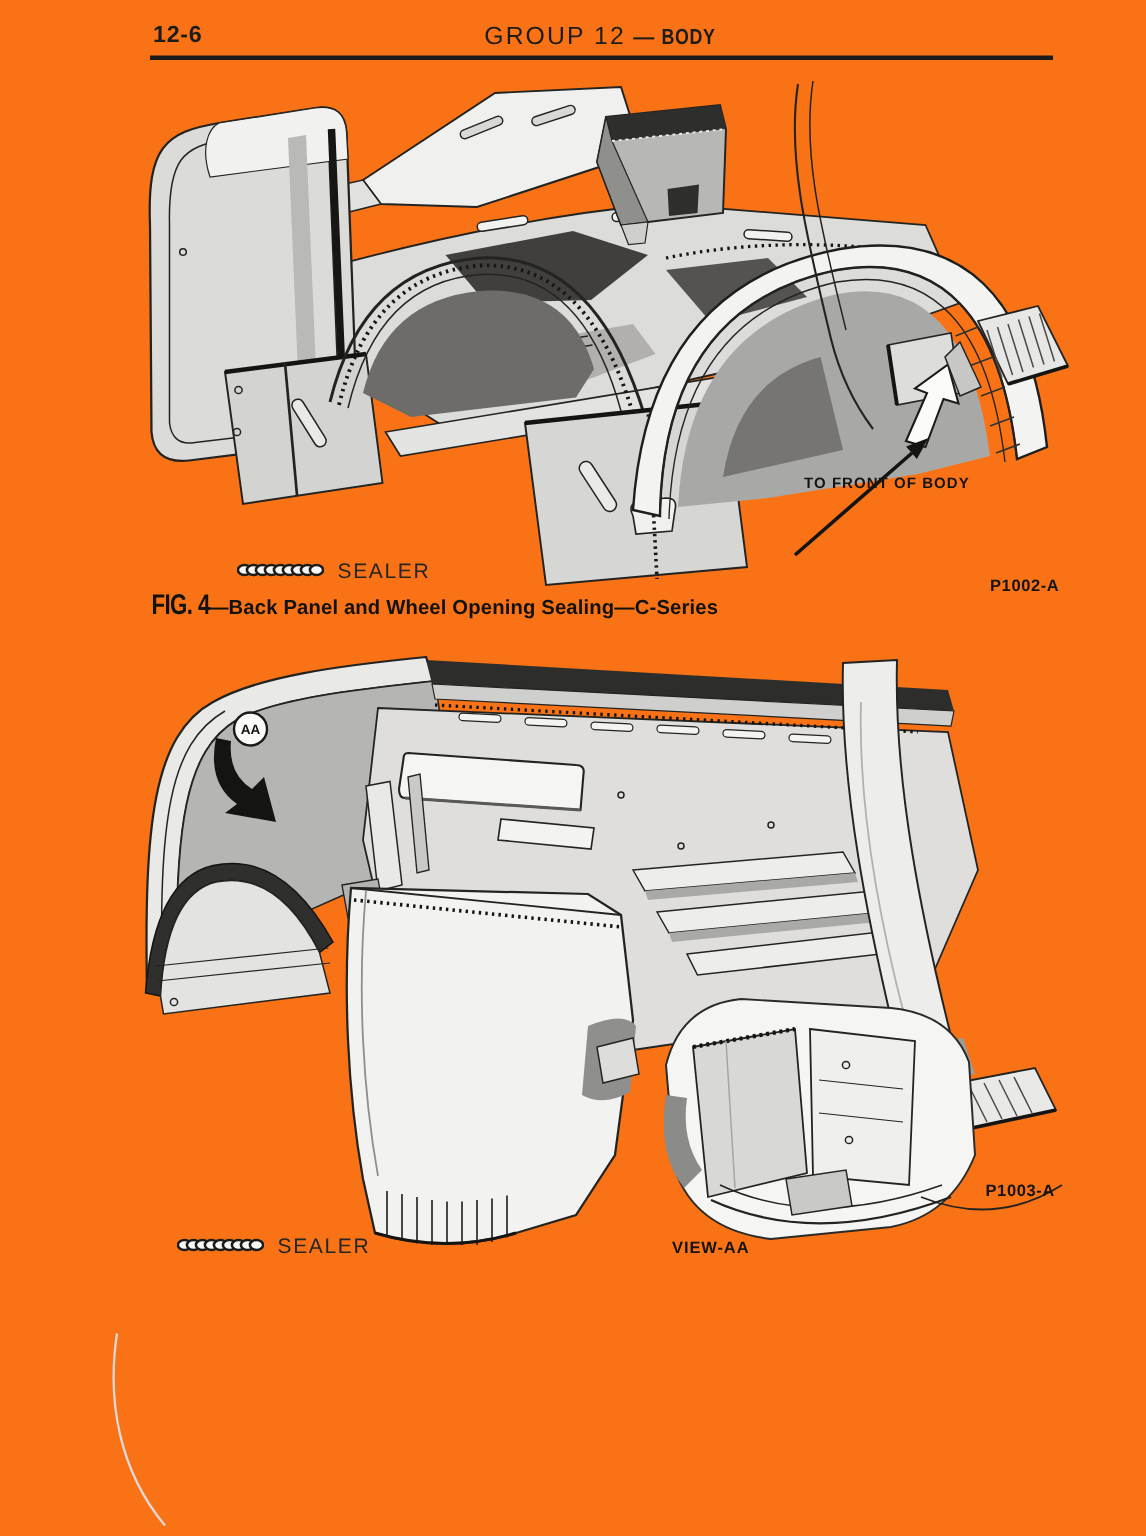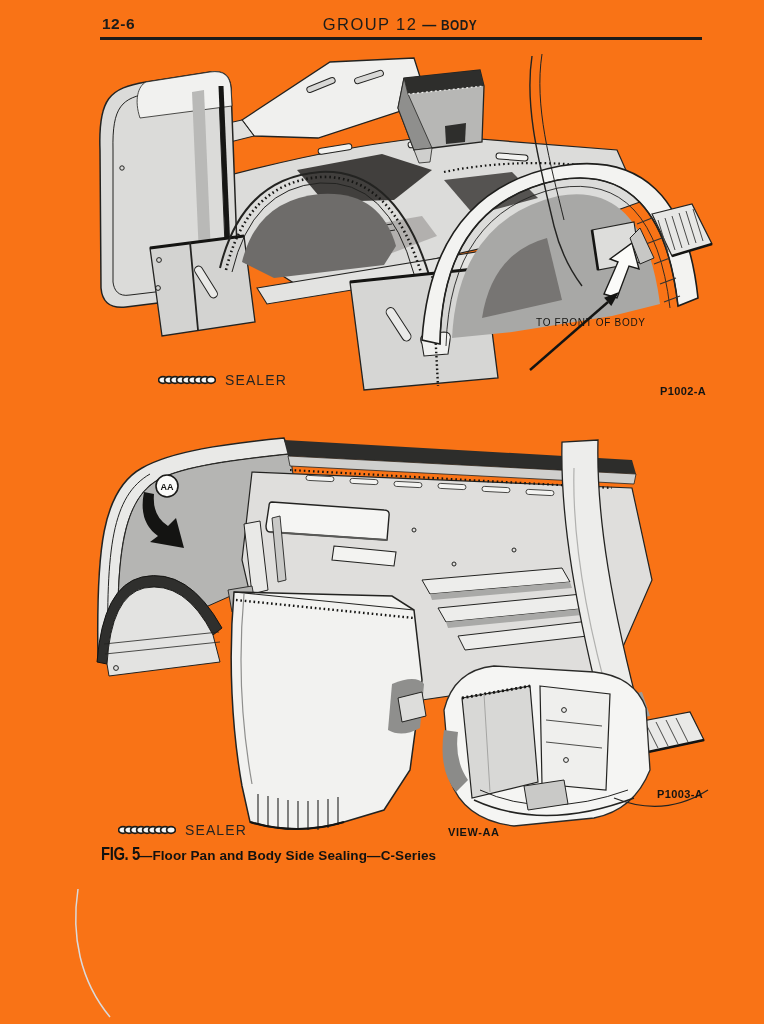--- a/index.html
+++ b/index.html
@@ -11,21 +11,21 @@
   .abs{position:absolute;}
   .page-number{left:102px;top:15px;font-size:15.5px;font-weight:bold;letter-spacing:.5px;}
   .header-title{left:0;right:0;top:15px;display:flex;justify-content:center;align-items:baseline;gap:5px;transform:translateX(22px);}
   .header-group{font-size:16.5px;font-weight:normal;letter-spacing:1.4px;}
   .header-dash{font-size:14px;font-weight:bold;}
   .header-section{font-size:14.5px;font-weight:bold;display:inline-block;transform:scaleX(.82);transform-origin:left center;letter-spacing:.5px;}
   .header-rule{left:100px;top:37px;width:602px;height:2.5px;background:#1c1c1a;}
   .fig-svg{position:absolute;}
   .legend-row{display:flex;align-items:center;gap:9px;}
   .legend-label{font-size:14px;letter-spacing:1.1px;color:#252523;}
-  .annotation{font-size:10px;font-weight:normal;letter-spacing:.7px;color:#141412;}
+  .annotation{font-size:10px;font-weight:bold;letter-spacing:.7px;color:#141412;}
   .part-code{font-size:11px;font-weight:bold;letter-spacing:.4px;color:#141412;}
   .view-label{font-size:11px;font-weight:bold;letter-spacing:.6px;color:#141412;}
   .fig-caption{white-space:nowrap;color:#121210;}
   .fig-caption .fig-label{font-size:19px;font-weight:bold;letter-spacing:-.5px;display:inline-block;transform:scaleX(.78);transform-origin:0 80%;margin-right:-12px;}
   .fig-caption .fig-title{font-size:13.5px;font-weight:bold;letter-spacing:.1px;}
 </style>
 </head>
 <body>
 
 <div class="page">
@@ -148,20 +148,23 @@
           <ellipse cx="35" cy="5" rx="4.4" ry="3.3"></ellipse>
         <ellipse cx="41" cy="5" rx="4.4" ry="3.3"></ellipse>
           <ellipse cx="47" cy="5" rx="4.4" ry="3.3"></ellipse>
         <ellipse cx="53" cy="5" rx="4.4" ry="3.3"></ellipse>
       </g>
     </svg>
     <span class="legend-label">SEALER</span>
   </div>
   <div class="abs annotation" style="left:536px;top:317px">TO FRONT OF BODY</div>
   <div class="abs part-code" style="left:660px;top:385px">P1002-A</div>
+  <div class="abs fig-caption" style="left:101px;top:393px">
+    <span class="fig-label">FIG. 4</span><span class="fig-title">—Back Panel and Wheel Opening Sealing—C-Series</span>
+  </div>
 
   <svg class="fig-svg" style="left:92px;top:428px;width:622px;height:402px" viewBox="0 0 622 402">
 
     <g>
       <path d="M6,232 C4,122 10,62 50,40 C80,23 132,16 192,10 L198,26 C142,32 92,38 66,52 C32,72 24,122 26,230 Z" fill="#e9e9e7" stroke="#232321" stroke-width="1.5"></path>
       <path d="M16,231 C14,120 20,68 58,46" fill="none" stroke="#232321" stroke-width="1"></path>
       <path d="M26,230 C24,122 32,72 66,52 C92,38 142,32 198,26 L212,120 L152,162 L62,202 Z" fill="#b5b5b3" stroke="#232321" stroke-width="1"></path>
     </g>
 
     <g>
@@ -264,21 +267,18 @@
           <ellipse cx="35" cy="5" rx="4.4" ry="3.3"></ellipse>
         <ellipse cx="41" cy="5" rx="4.4" ry="3.3"></ellipse>
           <ellipse cx="47" cy="5" rx="4.4" ry="3.3"></ellipse>
         <ellipse cx="53" cy="5" rx="4.4" ry="3.3"></ellipse>
       </g>
     </svg>
     <span class="legend-label">SEALER</span>
   </div>
   <div class="abs view-label" style="left:448px;top:826px">VIEW-AA</div>
   <div class="abs part-code" style="left:657px;top:788px">P1003-A</div>
-  <div class="abs fig-caption" style="left:101px;top:843px">
-    <span class="fig-label">FIG. 5</span><span class="fig-title">—Floor Pan and Body Side Sealing—C-Series</span>
-  </div>
 
   <svg class="abs" style="left:68px;top:885px;width:50px;height:140px" viewBox="0 0 50 140">
     <path d="M10,4 C3,50 12,96 42,132" stroke="#dadadc" stroke-width="1.5" fill="none"></path>
   </svg>
 
 </div>
 
 </body></html>

